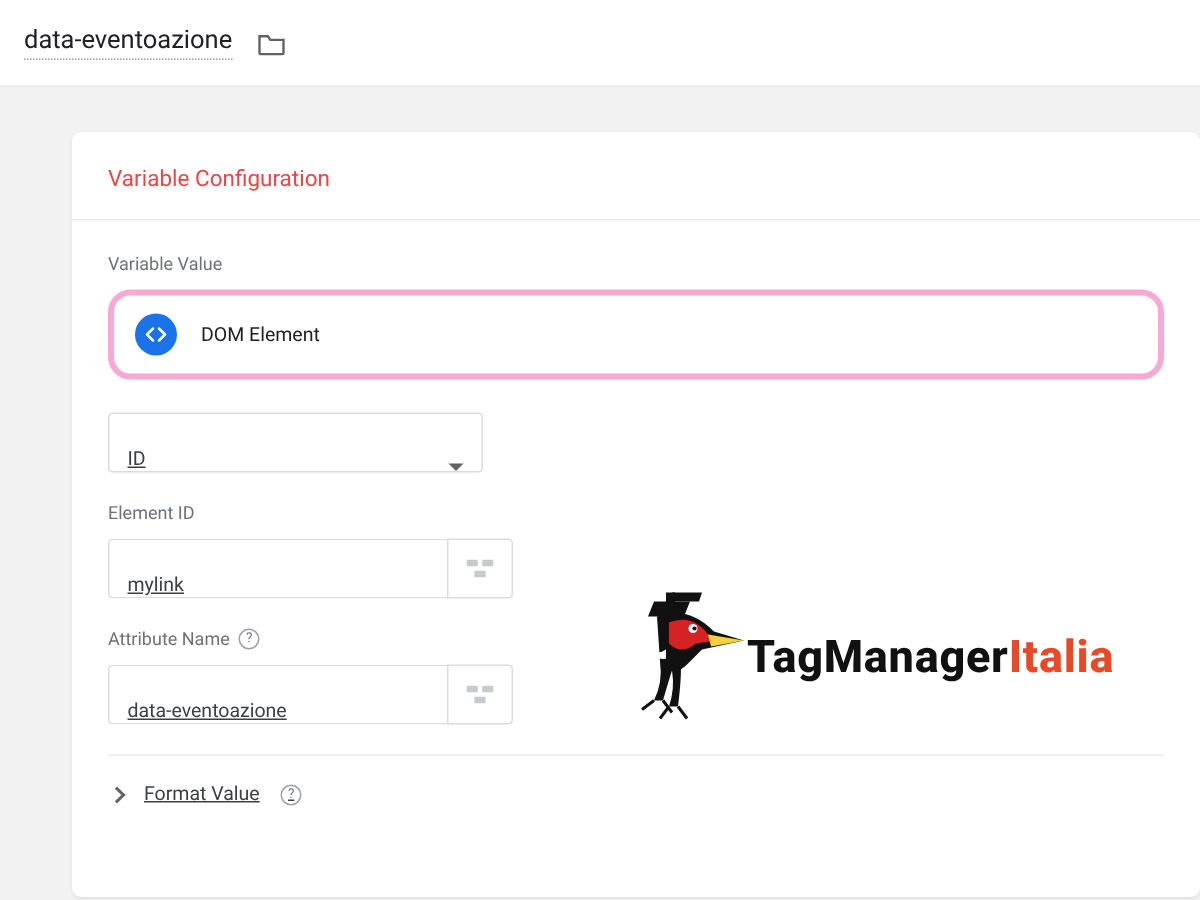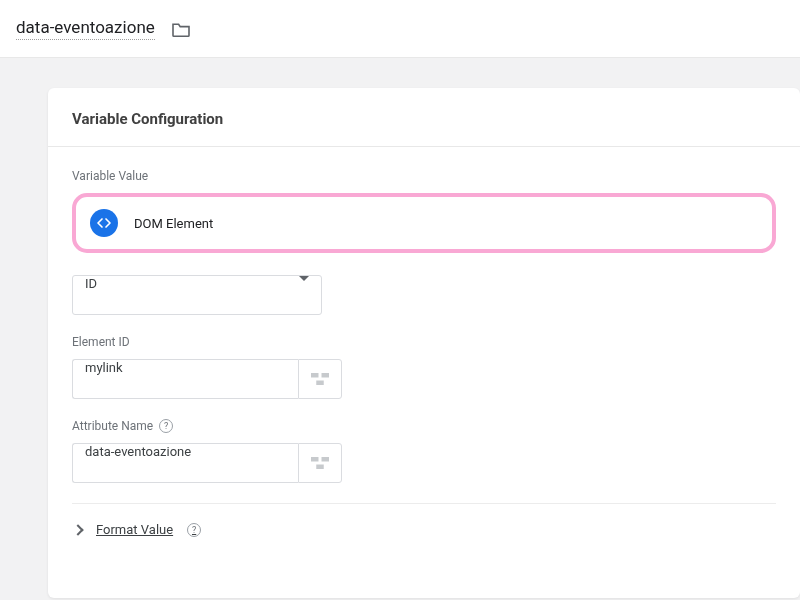--- a/index.html
+++ b/index.html
@@ -32,22 +32,21 @@
   margin: 30px 0 0 48px;
   border-radius: 6px;
   box-shadow: 0 1px 3px rgba(0,0,0,0.08);
   min-height: 510px;
   position: relative;
 }
 .card-header {
   padding: 22px 16px 18px 24px;
   border-bottom: 1px solid #e8e8e8;
   font-size: 15px;
-  color: #404040;
-  font-weight: bold;
+  color: #ef4444;
 }
 .card-body {
   padding: 22px 24px 0 24px;
 }
 .field-label {
   font-size: 12px;
   color: #6d7278;
   margin-bottom: 10px;
   display: flex;
   align-items: center;
@@ -90,24 +89,25 @@
   display: flex;
   align-items: stretch;
   margin-bottom: 20px;
 }
 .select-box, .text-box {
   height: 40px;
   border: 1px solid #dadce0;
   border-radius: 3px;
   background: #fff;
   display: flex;
-  align-items: flex-start;
+  align-items: flex-end;
   padding: 0 12px;
   font-size: 13px;
   color: #3c4043;
+  text-decoration: underline;
 }
 .select-box {
   width: 250px;
   justify-content: space-between;
 }
 .text-box {
   width: 226px;
   border-right: none;
   border-top-right-radius: 0;
   border-bottom-right-radius: 0;
@@ -232,13 +232,32 @@
 
     <hr class="divider">
 
     <div class="format-row">
       <span class="chevron"></span>
       <span>Format Value</span>
       <span class="help-icon">?</span>
     </div>
   </div>
 
+  <div class="brand-logo">
+    <svg width="80" height="90" viewBox="0 0 80 90">
+      <path d="M18 8 L42 8 L38 18 L14 18 Z" fill="#111"></path>
+      <rect x="26" y="2" width="6" height="8" fill="#111"></rect>
+      <path d="M30 2 L50 2 L48 8 L30 8 Z" fill="#111"></path>
+      <path d="M20 18 Q40 10 58 28 L78 34 L50 40 L40 50 Q30 60 22 48 Z" fill="#111"></path>
+      <path d="M28 22 Q44 16 54 30 L60 34 L46 36 Q36 44 28 36 Z" fill="#d62222"></path>
+      <circle cx="44" cy="26" r="3" fill="#fff"></circle>
+        <circle cx="45" cy="26" r="1.4" fill="#111"></circle>
+      <path d="M54 30 L78 34 L56 38 Z" fill="#f5d23a"></path>
+      <path d="M22 48 Q24 62 18 74 L24 74 Q28 60 30 54 Q32 66 28 78 L34 78 Q36 62 36 52 Z" fill="#111"></path>
+      <path d="M18 74 L10 80 M24 74 L30 82 M28 78 L22 86 M34 78 L40 86" stroke="#111" stroke-width="2"></path>
+      <path d="M26 40 Q20 44 16 40 Q20 48 26 46 Z" fill="#fff"></path>
+    </svg>
+    <span class="brand-text">
+      <span class="brand-black">TagManager</span>
+        <span class="brand-orange">Italia</span>
+    </span>
+  </div>
 </div>
 
 </body></html>

